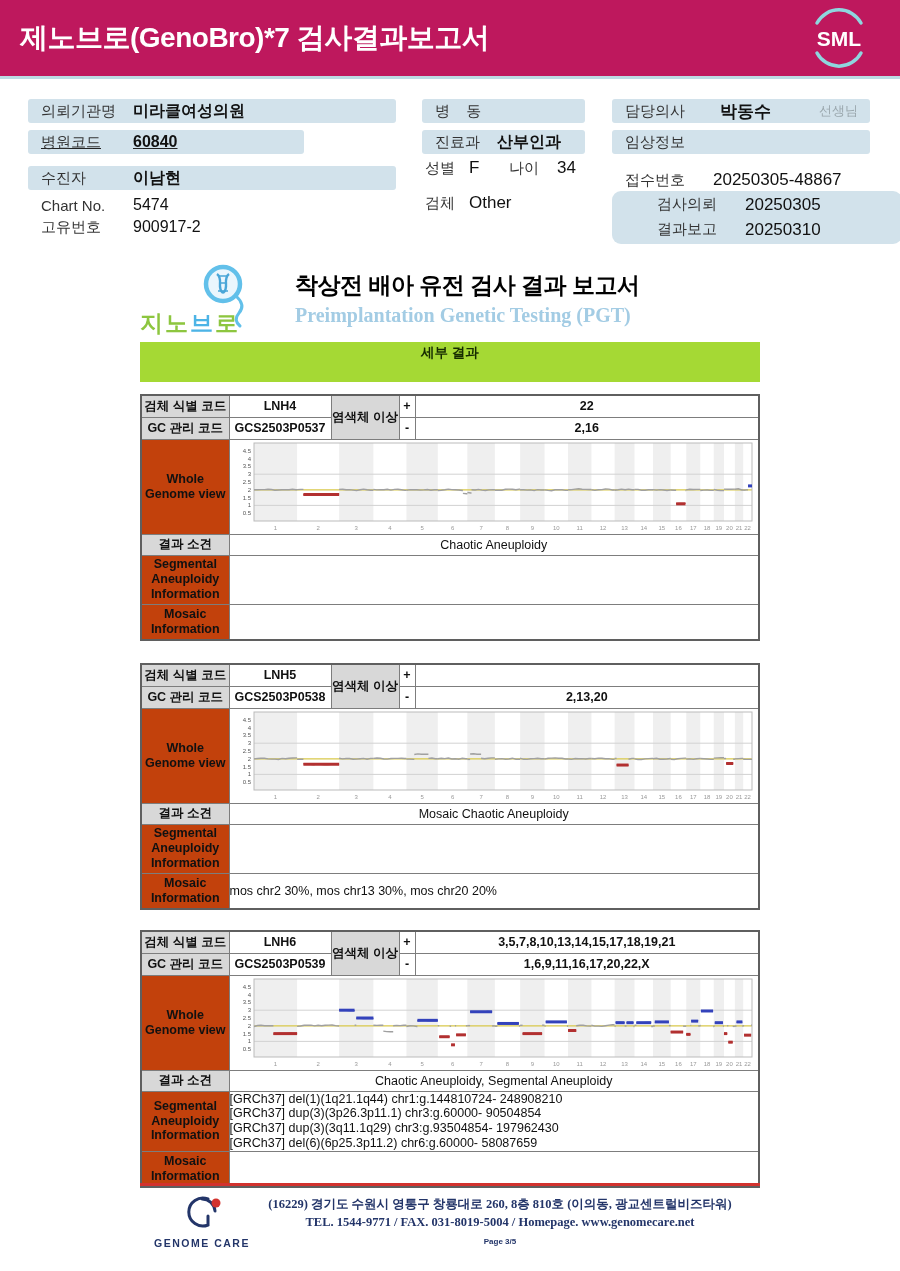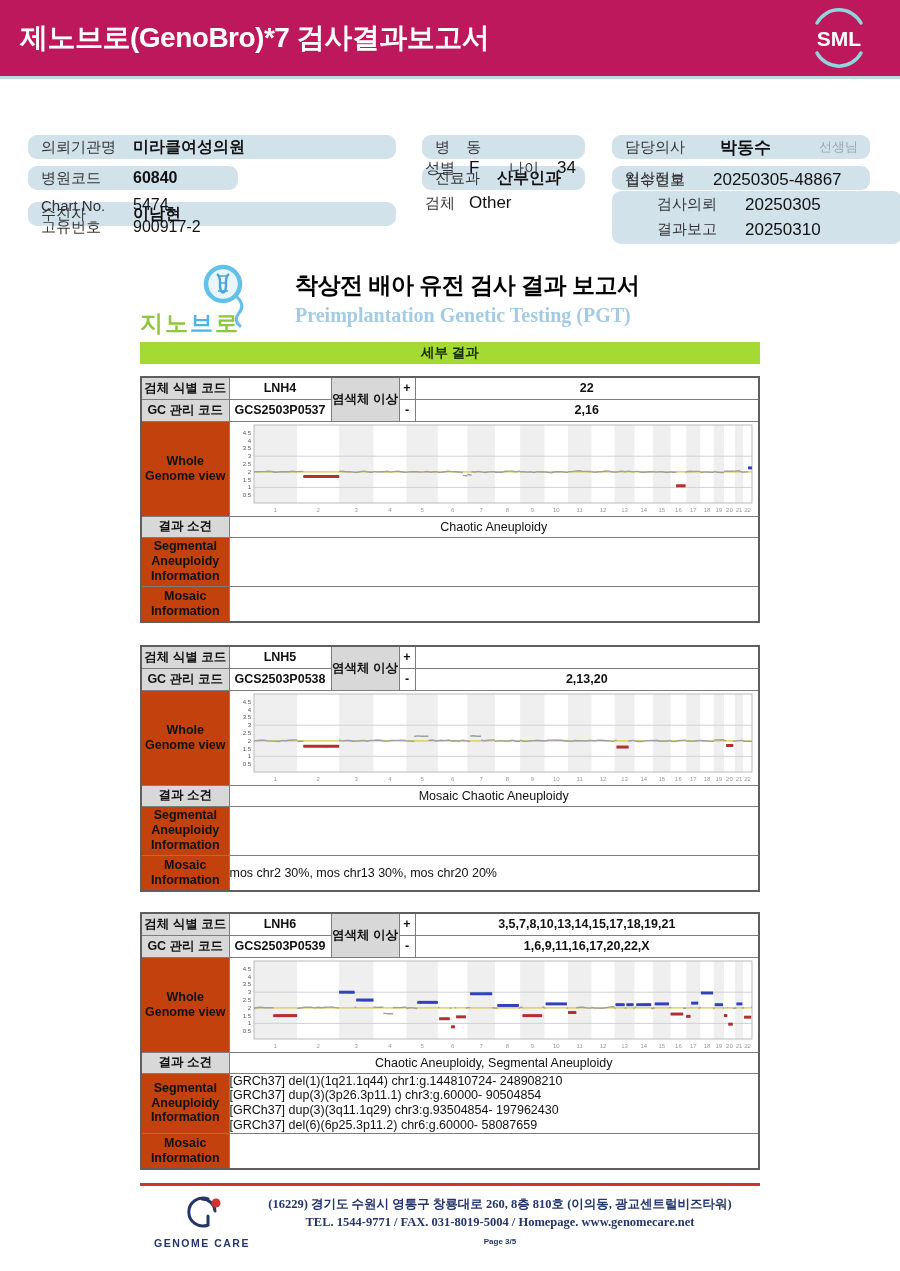--- a/index.html
+++ b/index.html
@@ -6,39 +6,39 @@
   .page{position:relative;width:900px;height:1271px;background:#ffffff;overflow:hidden;}
 
   
   .header{position:absolute;left:0;top:0;width:900px;height:76px;background:#be185d;display:flex;align-items:center;}
   .header-title{color:#ffffff;font-size:28px;font-weight:700;padding-left:20px;letter-spacing:-0.5px;}
   .sml-logo{position:absolute;right:26px;top:5px;width:70px;height:66px;}
   .header-underline{position:absolute;left:0;top:76px;width:900px;height:3px;background:#bcdbe3;}
 
   
   .field{position:absolute;display:flex;align-items:center;height:24px;font-size:15px;color:#222;}
-  .boxed{background:#d2e2eb;border-radius:9px;margin-top:36px;}
+  .boxed{background:#d2e2eb;border-radius:3px;}
   .f-label{padding-left:13px;color:#333;flex-shrink:0;}
   .lw92{width:92px;} .lw60{width:62px;} .lw95{width:95px;} .lw88{width:88px;}
   .f-value{font-weight:600;font-size:16px;color:#111;}
   .f-value-lg{font-weight:400;font-size:17px;color:#111;}
   .f-value-bold{font-weight:700;font-size:17px;color:#111;}
   .suffix{margin-left:auto;padding-right:12px;color:#9aa7ad;font-size:13px;}
   .ws{word-spacing:12px;}
   .dbl-box{position:absolute;background:#d2e2eb;border-radius:9px;}
   .dbl-row{display:flex;align-items:center;height:25px;font-size:15px;color:#333;}
 
   
   .report{position:absolute;left:140px;top:262px;width:620px;}
   .logo-row{position:relative;height:80px;}
   .genobro-text{position:absolute;left:0;top:46px;font-size:23px;font-weight:800;letter-spacing:2px;}
   .genobro-icon{position:absolute;left:56px;top:-2px;}
   .pgt-title{position:absolute;left:155px;top:8px;font-size:23px;font-weight:700;color:#000;letter-spacing:-0.5px;}
   .pgt-subtitle{position:absolute;left:155px;top:42px;font-family:"Liberation Serif",serif;font-size:20px;font-weight:700;color:#a3cce4;}
-  .section-bar{height:22px;background:#a5d934;text-align:center;font-size:13.5px;font-weight:700;line-height:22px;color:#152b00;}
+  .section-bar{height:40px;background:#a5d934;text-align:center;font-size:13.5px;font-weight:700;line-height:22px;color:#152b00;}
 
   
   table.result-table{border-collapse:collapse;width:620px;table-layout:fixed;border:2px solid #5f5f5f;}
   .mt12{margin-top:12px;} .mt22{margin-top:22px;} .mt20{margin-top:20px;}
   table.result-table td{border:1px solid #7d7d7d;font-size:12.5px;padding:0;color:#111;}
   td.lbl{background:#d8d8d8;font-weight:700;text-align:center;color:#1a1a1a;line-height:1.2;}
   td.lbl-en{background:#c2410c;font-weight:700;text-align:center;color:#222;line-height:1.18;padding:2px 9px;}
   td.val{text-align:center;font-weight:700;}
   td.sign{text-align:center;font-weight:700;font-size:12px;}
   td.result-val{text-align:center;font-weight:400;}
@@ -68,21 +68,21 @@
       <path d="M 57 48 A 25 25 0 0 1 13 48" stroke="#8ed6de" stroke-width="3.5" fill="none" stroke-linecap="round"></path>
       <text x="35" y="41" text-anchor="middle" font-size="21" font-weight="bold" fill="#ffffff" font-family="Liberation Sans, sans-serif">SML</text>
     </svg>
   </div>
   <div class="header-underline"></div>
 
   <div class="field boxed" style="left:28px;top:99px;width:368px;">
     <span class="f-label lw92">의뢰기관명</span>
     <span class="f-value">미라클여성의원</span>
   </div>
-  <div class="field boxed" style="left:28px;top:130px;width:210px;">
+  <div class="field boxed" style="left:28px;top:130px;width:276px;text-decoration:underline;">
     <span class="f-label lw92">병원코드</span>
     <span class="f-value">60840</span>
   </div>
   <div class="field boxed" style="left:28px;top:166px;width:368px;">
     <span class="f-label lw92">수진자</span>
     <span class="f-value">이남현</span>
   </div>
   <div class="field" style="left:28px;top:193px;width:368px;">
     <span class="f-label lw92">Chart No.</span>
     <span class="f-value" style="font-weight:400;">5474</span>

